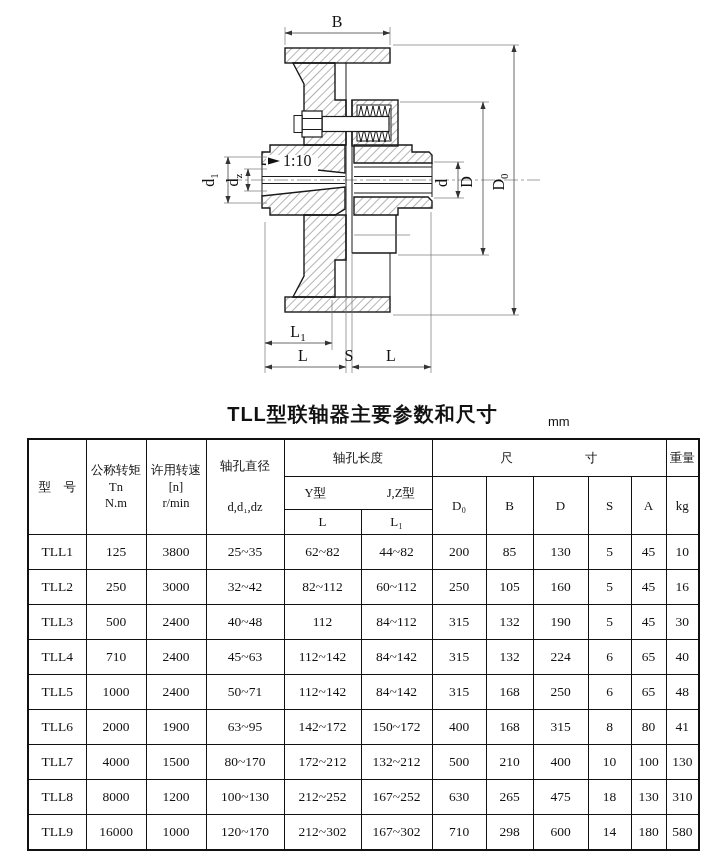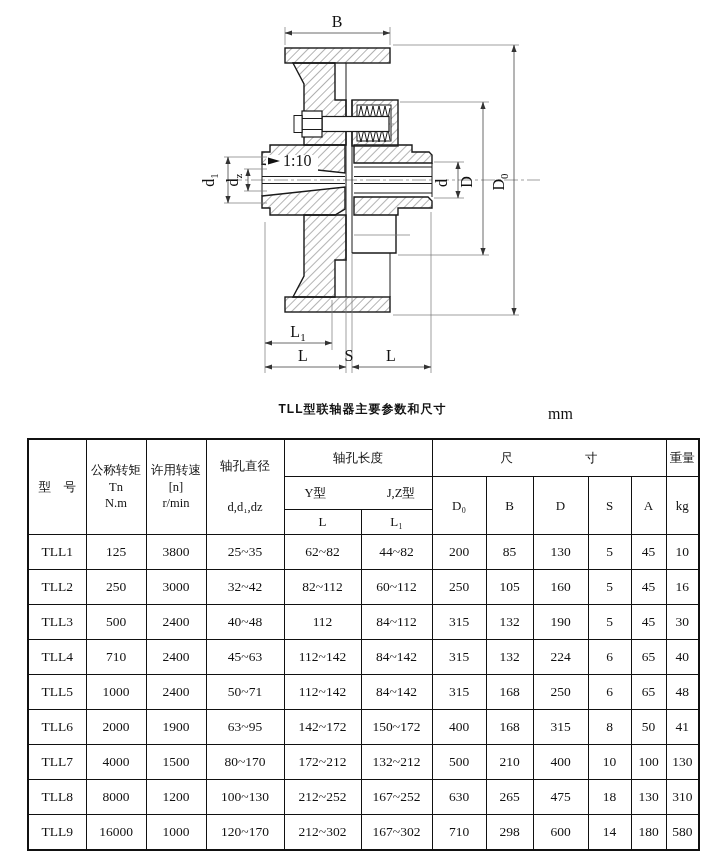--- a/index.html
+++ b/index.html
@@ -3,23 +3,23 @@
 <meta charset="utf-8">
 <style>
   html,body{margin:0;padding:0;background:#fff;}
   .page{position:relative;width:725px;height:858px;background:#fff;overflow:hidden;
         font-family:"Liberation Serif",serif;color:#111;}
   svg text{font-family:"Liberation Serif",serif;}
   .dimtxt{font-size:16px;fill:#111;}
   .sub{font-size:11px;}
   .title-row{position:absolute;left:0;top:401px;width:725px;height:22px;}
   .title-row .ttl{position:absolute;left:0;width:725px;text-align:center;
-        font-family:"Liberation Sans",sans-serif;font-weight:bold;font-size:12px;letter-spacing:1px;}
-  .title-row .unit{position:absolute;left:548px;top:4px;
-        font-family:Liberation Serif, serif;font-size:16px;}
+        font-family:"Liberation Sans",sans-serif;font-weight:bold;font-size:20px;letter-spacing:1px;}
+  .title-row .unit{position:absolute;left:548px;top:13px;
+        font-family:Liberation Sans, sans-serif;font-size:13px;}
   table.params{position:absolute;left:27px;top:438px;width:671px;
         border-collapse:collapse;table-layout:fixed;
         border:2px solid #111;}
   table.params td{border:1px solid #111;text-align:center;vertical-align:middle;
         padding:0;font-size:13px;line-height:1.35;}
   tr.h1 td{height:36px;font-size:12.5px;}
   tr.h2 td{height:32px;font-size:13px;}
   tr.h3 td{height:24px;font-size:13px;}
   .hstack div{font-size:12.5px;}
   .gap8{margin-top:24px;}
@@ -298,21 +298,21 @@
           <td>TLL6</td>
           <td>2000</td>
           <td>1900</td>
           <td>63~95</td>
           <td>142~172</td>
           <td>150~172</td>
           <td>400</td>
           <td>168</td>
           <td>315</td>
           <td>8</td>
-          <td>50</td>
+          <td>80</td>
           <td>41</td>
         </tr>
         <tr>
           <td>TLL7</td>
           <td>4000</td>
           <td>1500</td>
           <td>80~170</td>
           <td>172~212</td>
           <td>132~212</td>
           <td>500</td>

